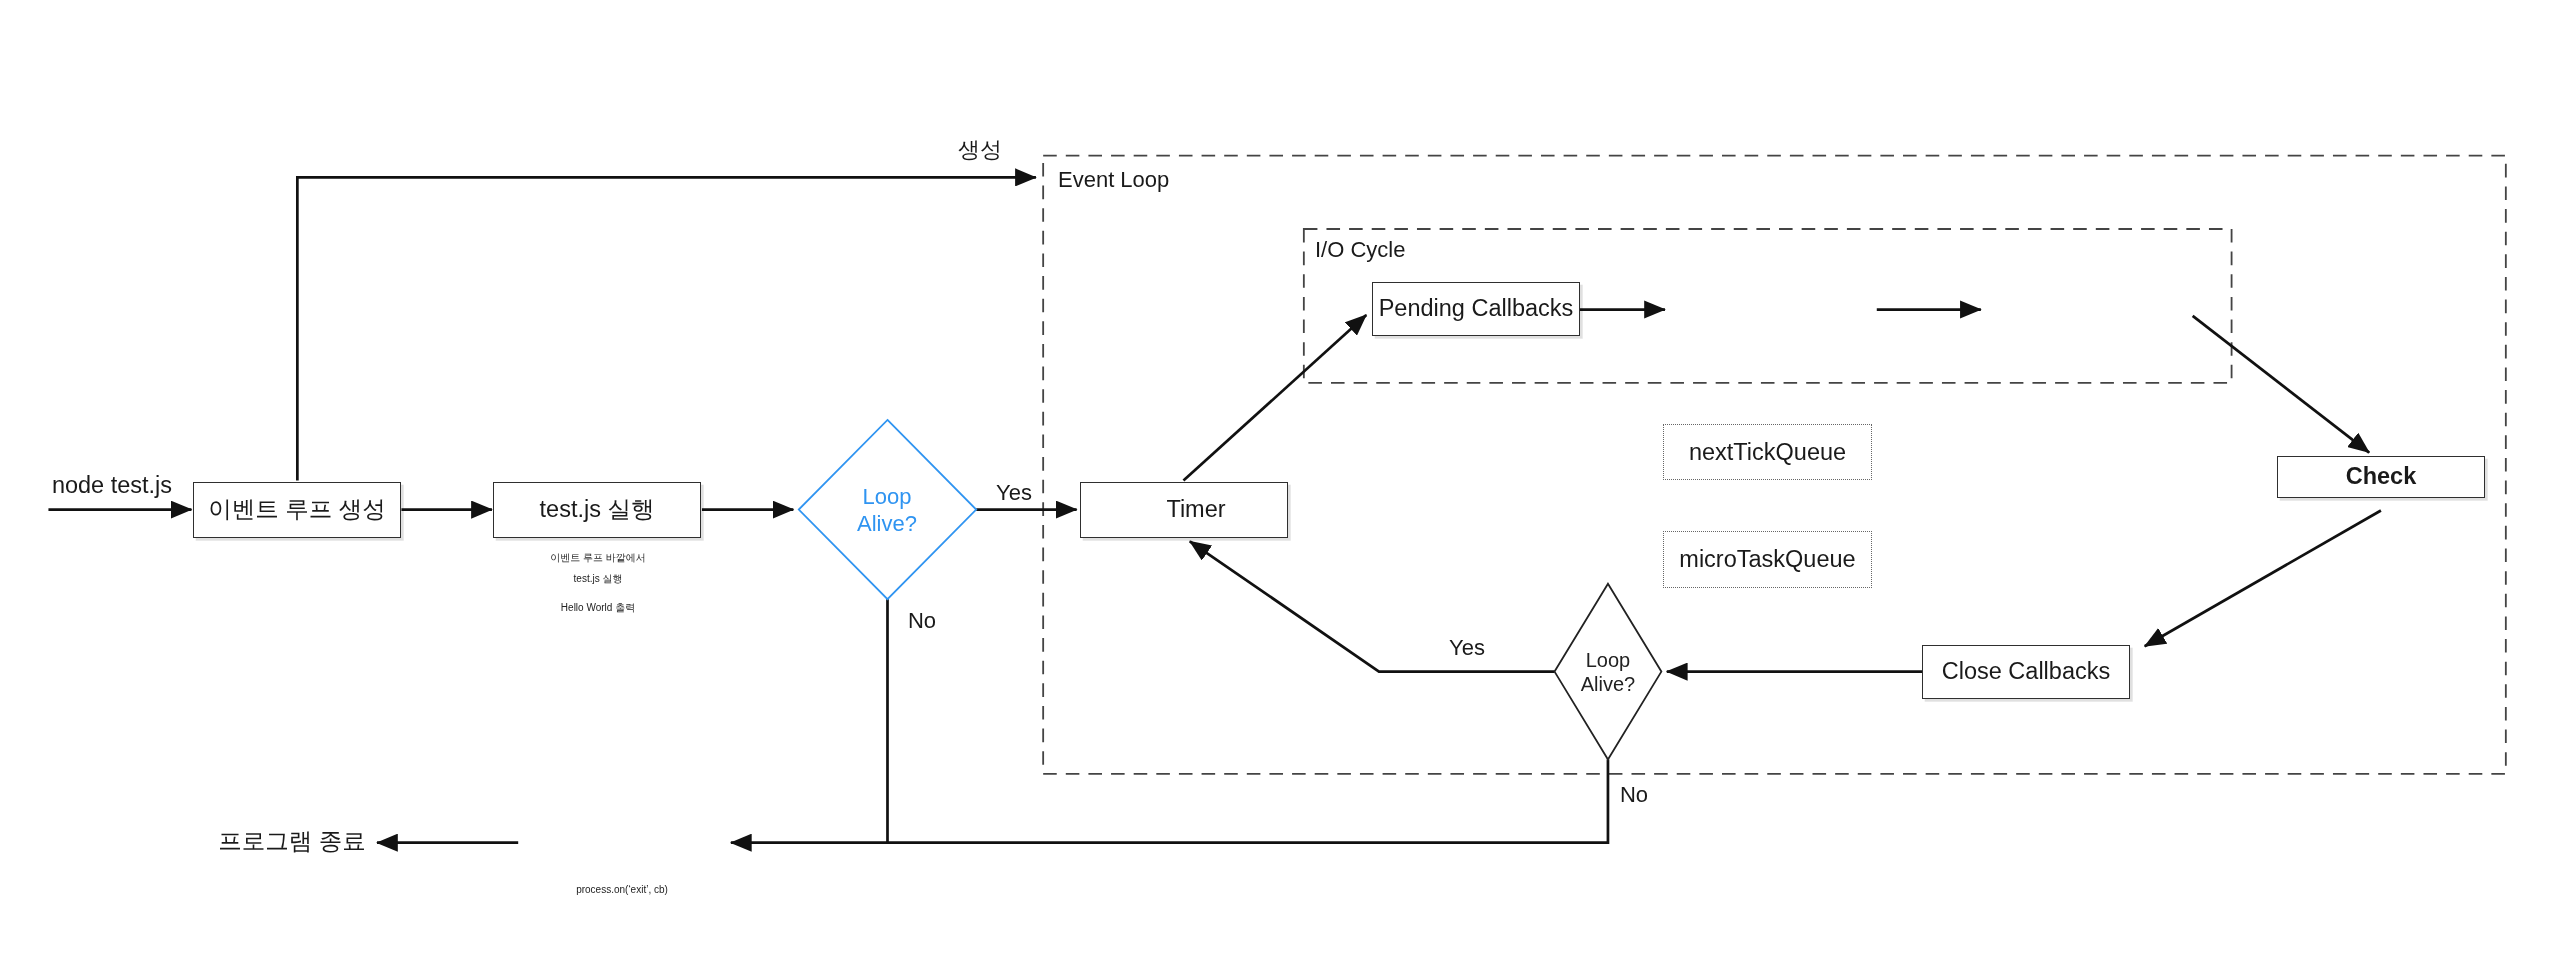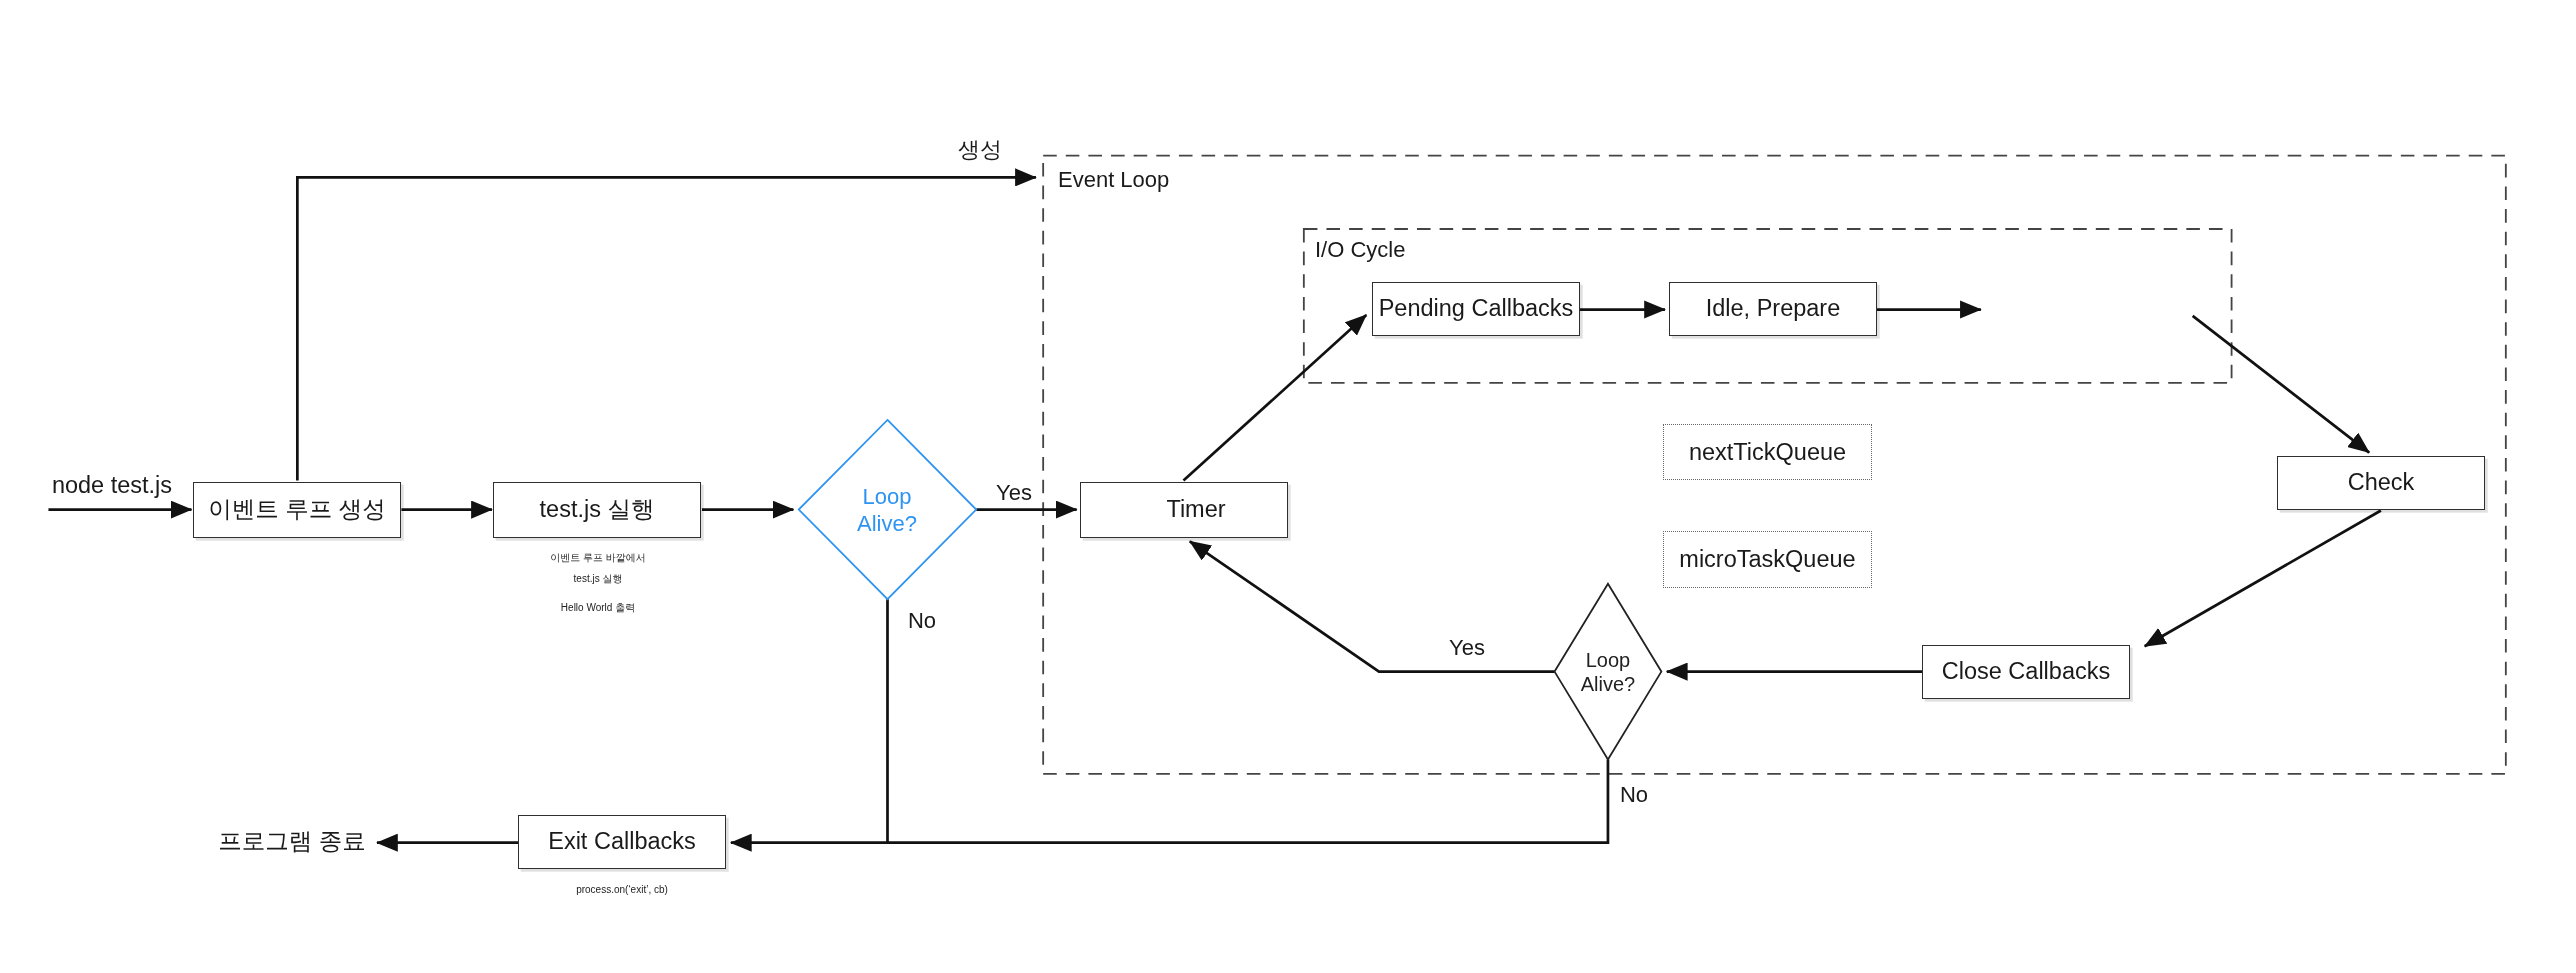--- a/index.html
+++ b/index.html
@@ -90,24 +90,22 @@
 
   <div class="lbl-left" style="left:1058px;top:167px;">Event Loop</div>
   <div class="lbl-left" style="left:1315px;top:237px;">I/O Cycle</div>
 
   <div class="lbl big" style="left:112px;top:485px;">node test.js</div>
 
   <div class="node" style="left:193px;top:482px;width:208px;height:56px;">이벤트 루프 생성</div>
   <div class="node" style="left:493px;top:482px;width:208px;height:56px;">test.js 실행</div>
   <div class="node" style="left:1080px;top:482px;width:208px;height:56px;padding-left:24px;">Timer</div>
   <div class="node" style="left:1372px;top:282px;width:208px;height:54px;">Pending Callbacks</div>
-  <div class="node" style="left:1669px;top:282px;width:208px;height:54px;">Idle, Prepare</div>
-  <div class="node" style="left:2277px;top:456px;width:208px;height:54px;">Check</div>
+  <div class="node" style="left:2277px;top:456px;width:208px;height:42px;font-weight:bold;">Check</div>
   <div class="node" style="left:1922px;top:645px;width:208px;height:54px;">Close Callbacks</div>
-  <div class="node" style="left:518px;top:815px;width:208px;height:54px;">Exit Callbacks</div>
 
   <div class="queue" style="left:1663px;top:424px;width:209px;height:56px;">nextTickQueue</div>
   <div class="queue" style="left:1663px;top:531px;width:209px;height:57px;">microTaskQueue</div>
 
   <div class="diamond-text blue" style="left:887px;top:510px;">
     <span>Loop</span><br>
     <span>Alive?</span>
   </div>
   <div class="diamond-text small" style="left:1608px;top:672px;">
     <span>Loop</span><br>

